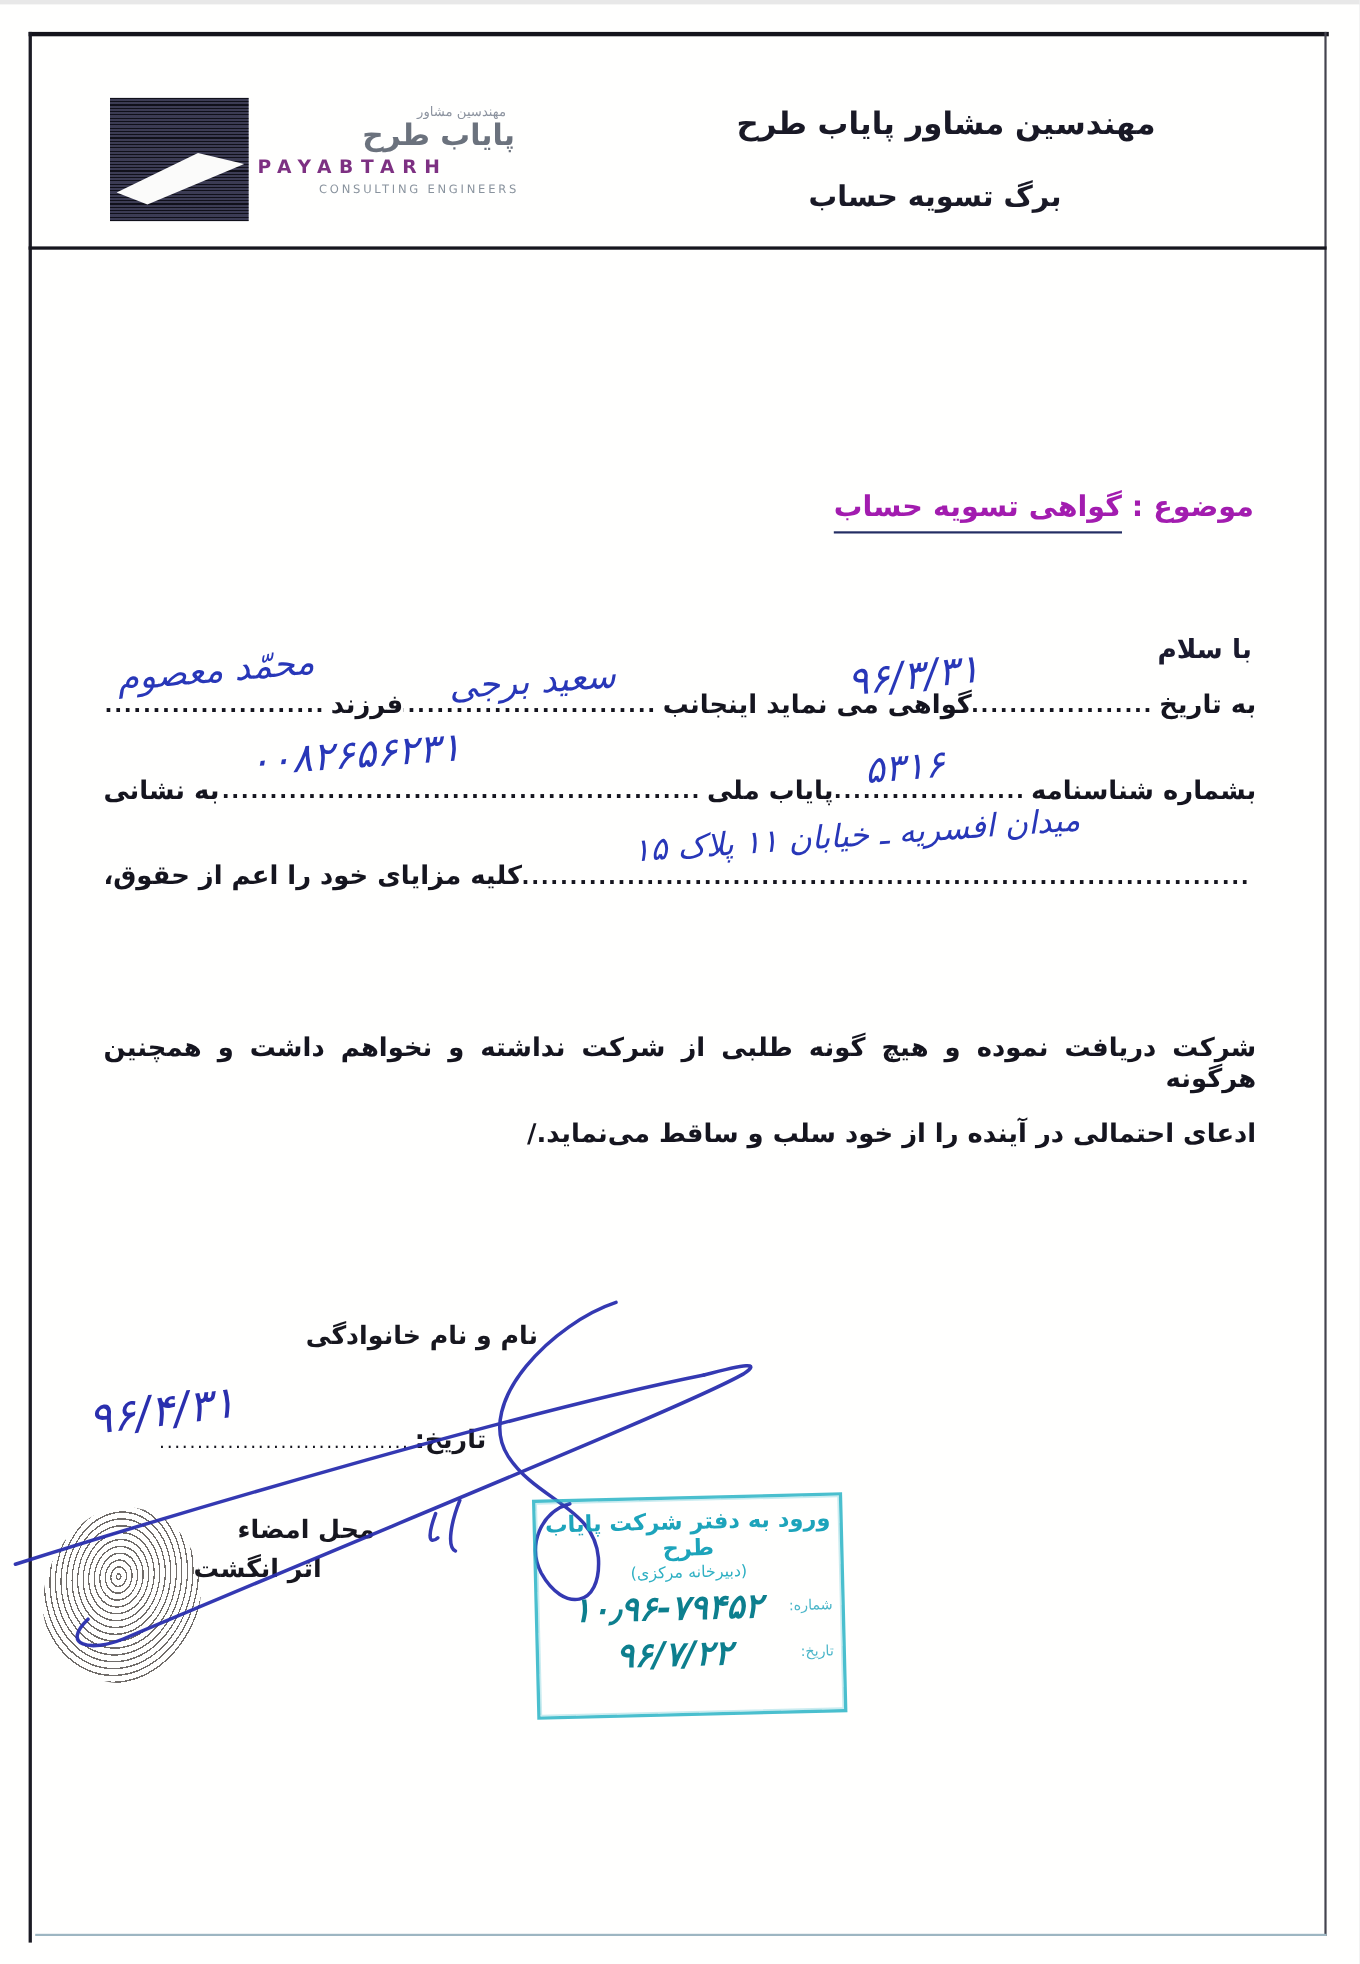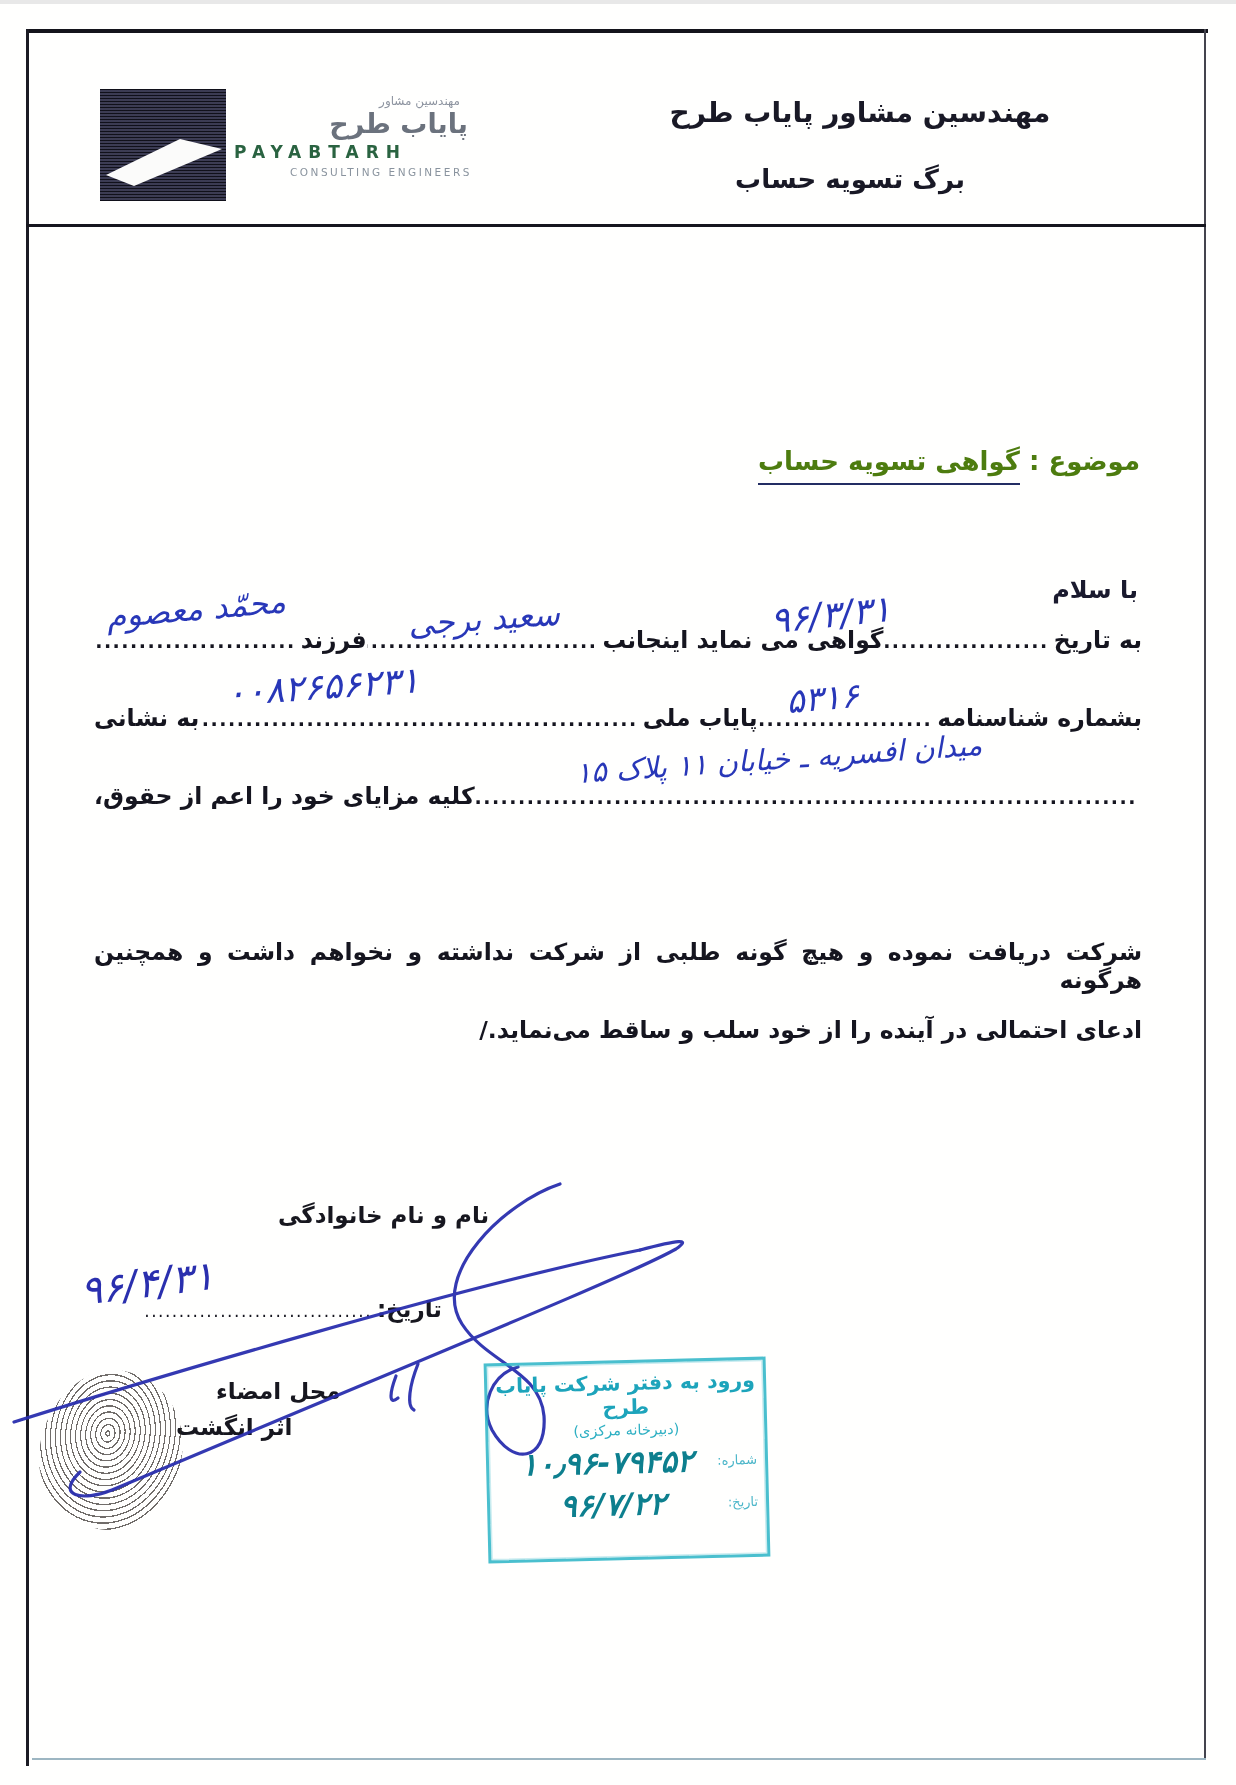--- a/index.html
+++ b/index.html
@@ -17,27 +17,27 @@
   .b-bottom{left:32px;top:1754px;width:1174px;height:2px;background:#9db6c2;}
   
   .logo-box{left:100px;top:85px;width:126px;height:112px;
     background:#24243a;
     background-image:repeating-linear-gradient(0deg,rgba(0,0,0,.55) 0 1px,rgba(120,120,150,.28) 1px 3px);
   }
   .logo-box svg{position:absolute;left:0;top:0;}
   .logo-text{left:234px;top:90px;width:240px;}
   .lt-fa-small{font-size:12px;color:#7a8290;text-align:right;padding-right:14px;opacity:.85;}
   .lt-fa{font-size:27px;font-weight:700;color:#5c6370;text-align:right;padding-right:6px;line-height:1.15;opacity:.9;}
-  .lt-en{font-size:17px;font-weight:700;letter-spacing:7px;color:#14532d;margin-top:3px;opacity:.9;}
+  .lt-en{font-size:17px;font-weight:700;letter-spacing:7px;color:#701a75;margin-top:3px;opacity:.9;}
   .lt-en-sub{font-size:10.5px;letter-spacing:2.5px;color:#7d8894;padding-left:56px;margin-top:4px;opacity:.9;}
   
   .h-title1{left:600px;top:92px;width:520px;text-align:center;font-size:28px;font-weight:700;color:#191926;direction:rtl;}
   .h-title2{left:600px;top:160px;width:500px;text-align:center;font-size:26px;font-weight:700;color:#191926;direction:rtl;}
   
-  .subject{right:96px;top:442px;direction:rtl;font-size:26px;font-weight:700;color:#4d7c0f;}
+  .subject{right:96px;top:442px;direction:rtl;font-size:26px;font-weight:700;color:#a21caf;}
   .subject .val{border-bottom:2.5px solid #232d63;padding-bottom:7px;}
   .salutation{right:98px;top:572px;direction:rtl;font-size:24px;font-weight:700;color:#1a1a2e;}
   
   .bline{left:94px;width:1048px;direction:rtl;font-size:23.5px;font-weight:700;color:#15151f;display:flex;align-items:flex-end;}
   .bline .w{white-space:nowrap;}
   .dots{flex:1 1 0;overflow:hidden;white-space:nowrap;letter-spacing:1.5px;font-size:19px;padding:0 5px;line-height:1.25;}
   .block{left:94px;width:1048px;direction:rtl;font-size:23.5px;font-weight:700;color:#15151f;text-align:justify;text-align-last:justify;}
   .block.endline{text-align:right;text-align-last:right;}
   
   .hw{color:#2837b8;font-style:italic;font-weight:400;white-space:nowrap;}

